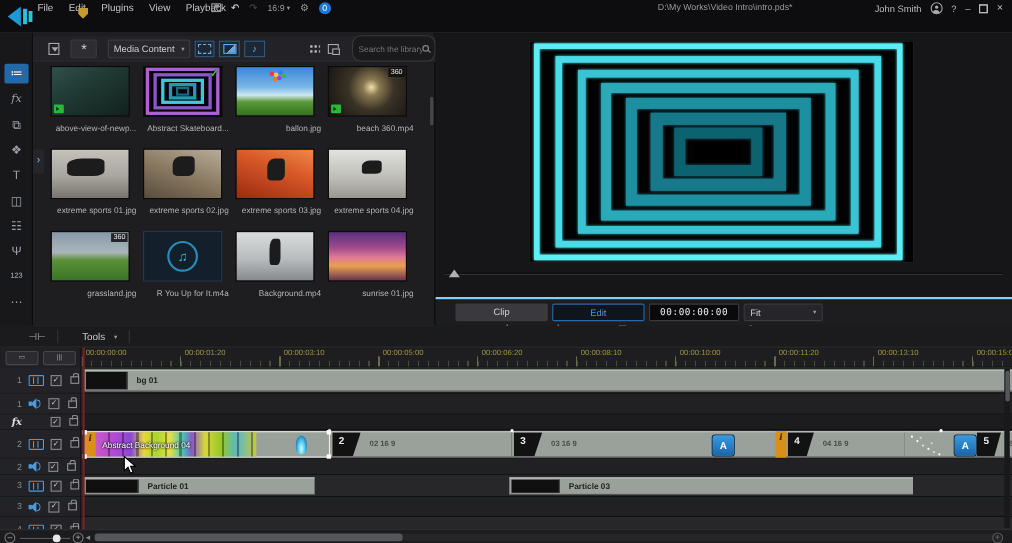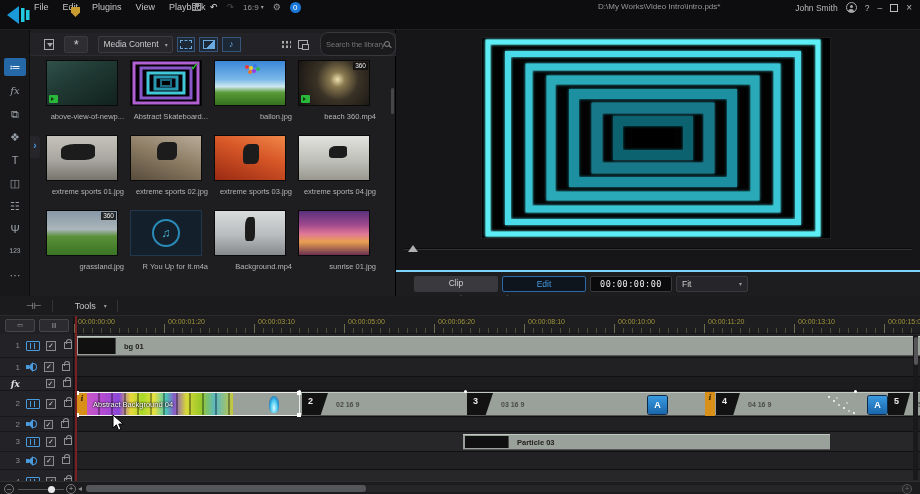--- a/index.html
+++ b/index.html
@@ -539,20 +539,24 @@
     </div>
 
     <div class="trow" style="height:20px">
       <div class="thead">
         <span class="tnum">3</span>
         <span class="tvico"></span>
         <span class="cb">✓</span>
         <span class="lock"></span>
       </div>
       <div class="tbody bg-v">
+        <div class="clip" style="left:2px;top:2px;height:16px;width:210px">
+          <span class="cthumb" style="width:48px"></span>
+          <span class="clbl" style="left:58px">Particle 01</span>
+        </div>
         <div class="clip" style="left:389px;top:2px;height:16px;width:367px">
           <span class="cthumb" style="width:44px"></span>
           <span class="clbl" style="left:54px">Particle 03</span>
         </div>
       </div>
     </div>
 
     <div class="trow" style="height:18px">
       <div class="thead">
         <span class="tnum">3</span>

